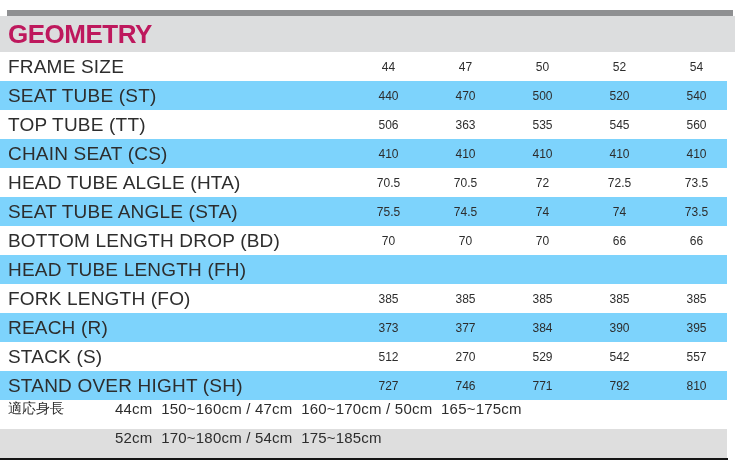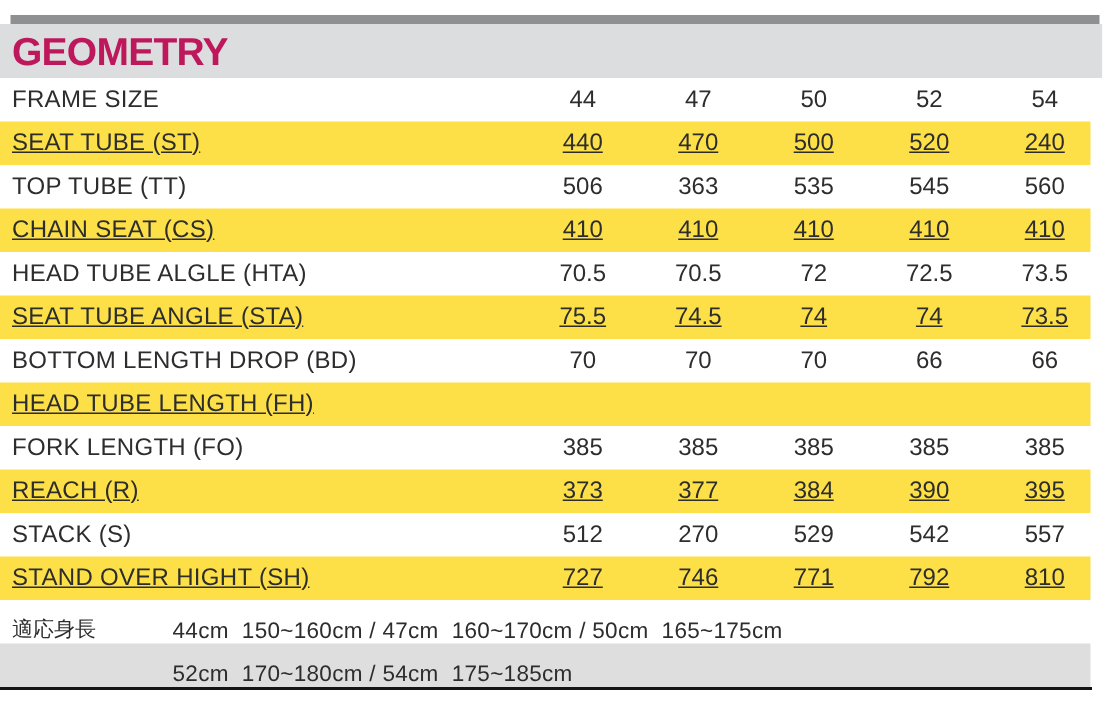--- a/index.html
+++ b/index.html
@@ -48,44 +48,43 @@
     top: 52px;
     width: 735px;
   }
   .row {
     width: 727px;
     height: 29px;
     display: flex;
     align-items: center;
   }
   .row.stripe {
-    background: #fde047;
-    text-decoration: underline;
+    background: #7dd3fc;
   }
   .label {
     flex: 1;
     padding-left: 8px;
-    font-size: 16px;
+    font-size: 19px;
     white-space: nowrap;
     letter-spacing: 0.2px;
   }
   .vals {
     display: flex;
     transform: translateX(8px);
   }
   .cell {
     width: 77px;
     text-align: center;
-    font-size: 16px;
+    font-size: 12px;
   }
   .note-row {
     width: 727px;
     height: 29px;
     display: flex;
-    align-items: flex-end;
+    align-items: flex-start;
     font-size: 15px;
   }
   .note-row.stripe {
     background: #dedede;
   }
   .note-label {
     width: 107px;
     padding-left: 8px;
     font-size: 14px;
     box-sizing: content-box;
@@ -127,21 +126,21 @@
       </div>
     </div>
 
     <div class="row stripe">
       <div class="label">SEAT TUBE (ST)</div>
       <div class="vals">
         <div class="cell">440</div>
         <div class="cell">470</div>
         <div class="cell">500</div>
         <div class="cell">520</div>
-        <div class="cell">240</div>
+        <div class="cell">540</div>
       </div>
     </div>
 
     <div class="row">
       <div class="label">TOP TUBE (TT)</div>
       <div class="vals">
         <div class="cell">506</div>
         <div class="cell">363</div>
         <div class="cell">535</div>
         <div class="cell">545</div>

